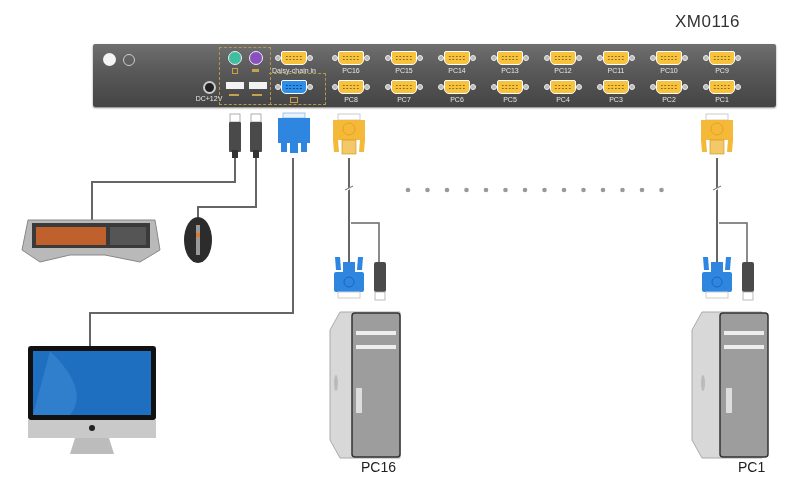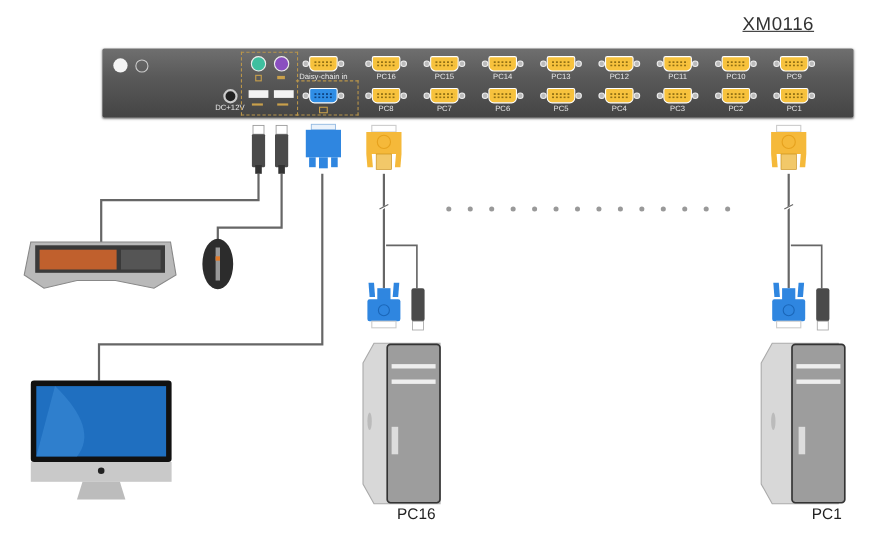--- a/index.html
+++ b/index.html
@@ -1,17 +1,17 @@
 <!DOCTYPE html>
 <html><head>
 <meta charset="utf-8">
 <style>
   html, body { margin:0; padding:0; background:#ffffff; }
   body { width:800px; height:500px; position:relative; overflow:hidden; font-family:"Liberation Sans", sans-serif; }
-  .abs { position:absolute;text-decoration:underline; }
+  .abs { position:absolute; }
   #model { left:675px; top:12px; font-size:17px; color:#333; letter-spacing:0.5px; }
   #kvm { left:93px; top:44px; width:683px; height:63px; border-radius:2px;
          background:linear-gradient(#6f6f6f 0%, #5a5a5a 40%, #444 100%);
          box-shadow:0 1px 2px rgba(0,0,0,.5); }
   .port-lbl { position:absolute; font-size:7px; color:#e8e8e8; text-align:center; width:52px; }
   .vga { position:absolute; width:38px; height:14px; }
   .vga .body { position:absolute; left:6px; top:0; width:26px; height:14px; background:#f7c23d; border:1px solid #fff; border-radius:2px 2px 5px 5px; box-sizing:border-box; }
   .vga .body.blue { background:#2f8ee6; }
   .vga .screw { position:absolute; top:4px; width:6px; height:6px; border-radius:50%; background:#bbb; border:1px solid #eee; box-sizing:border-box; }
   .vga .screw.l { left:0; } .vga .screw.r { right:0; }

